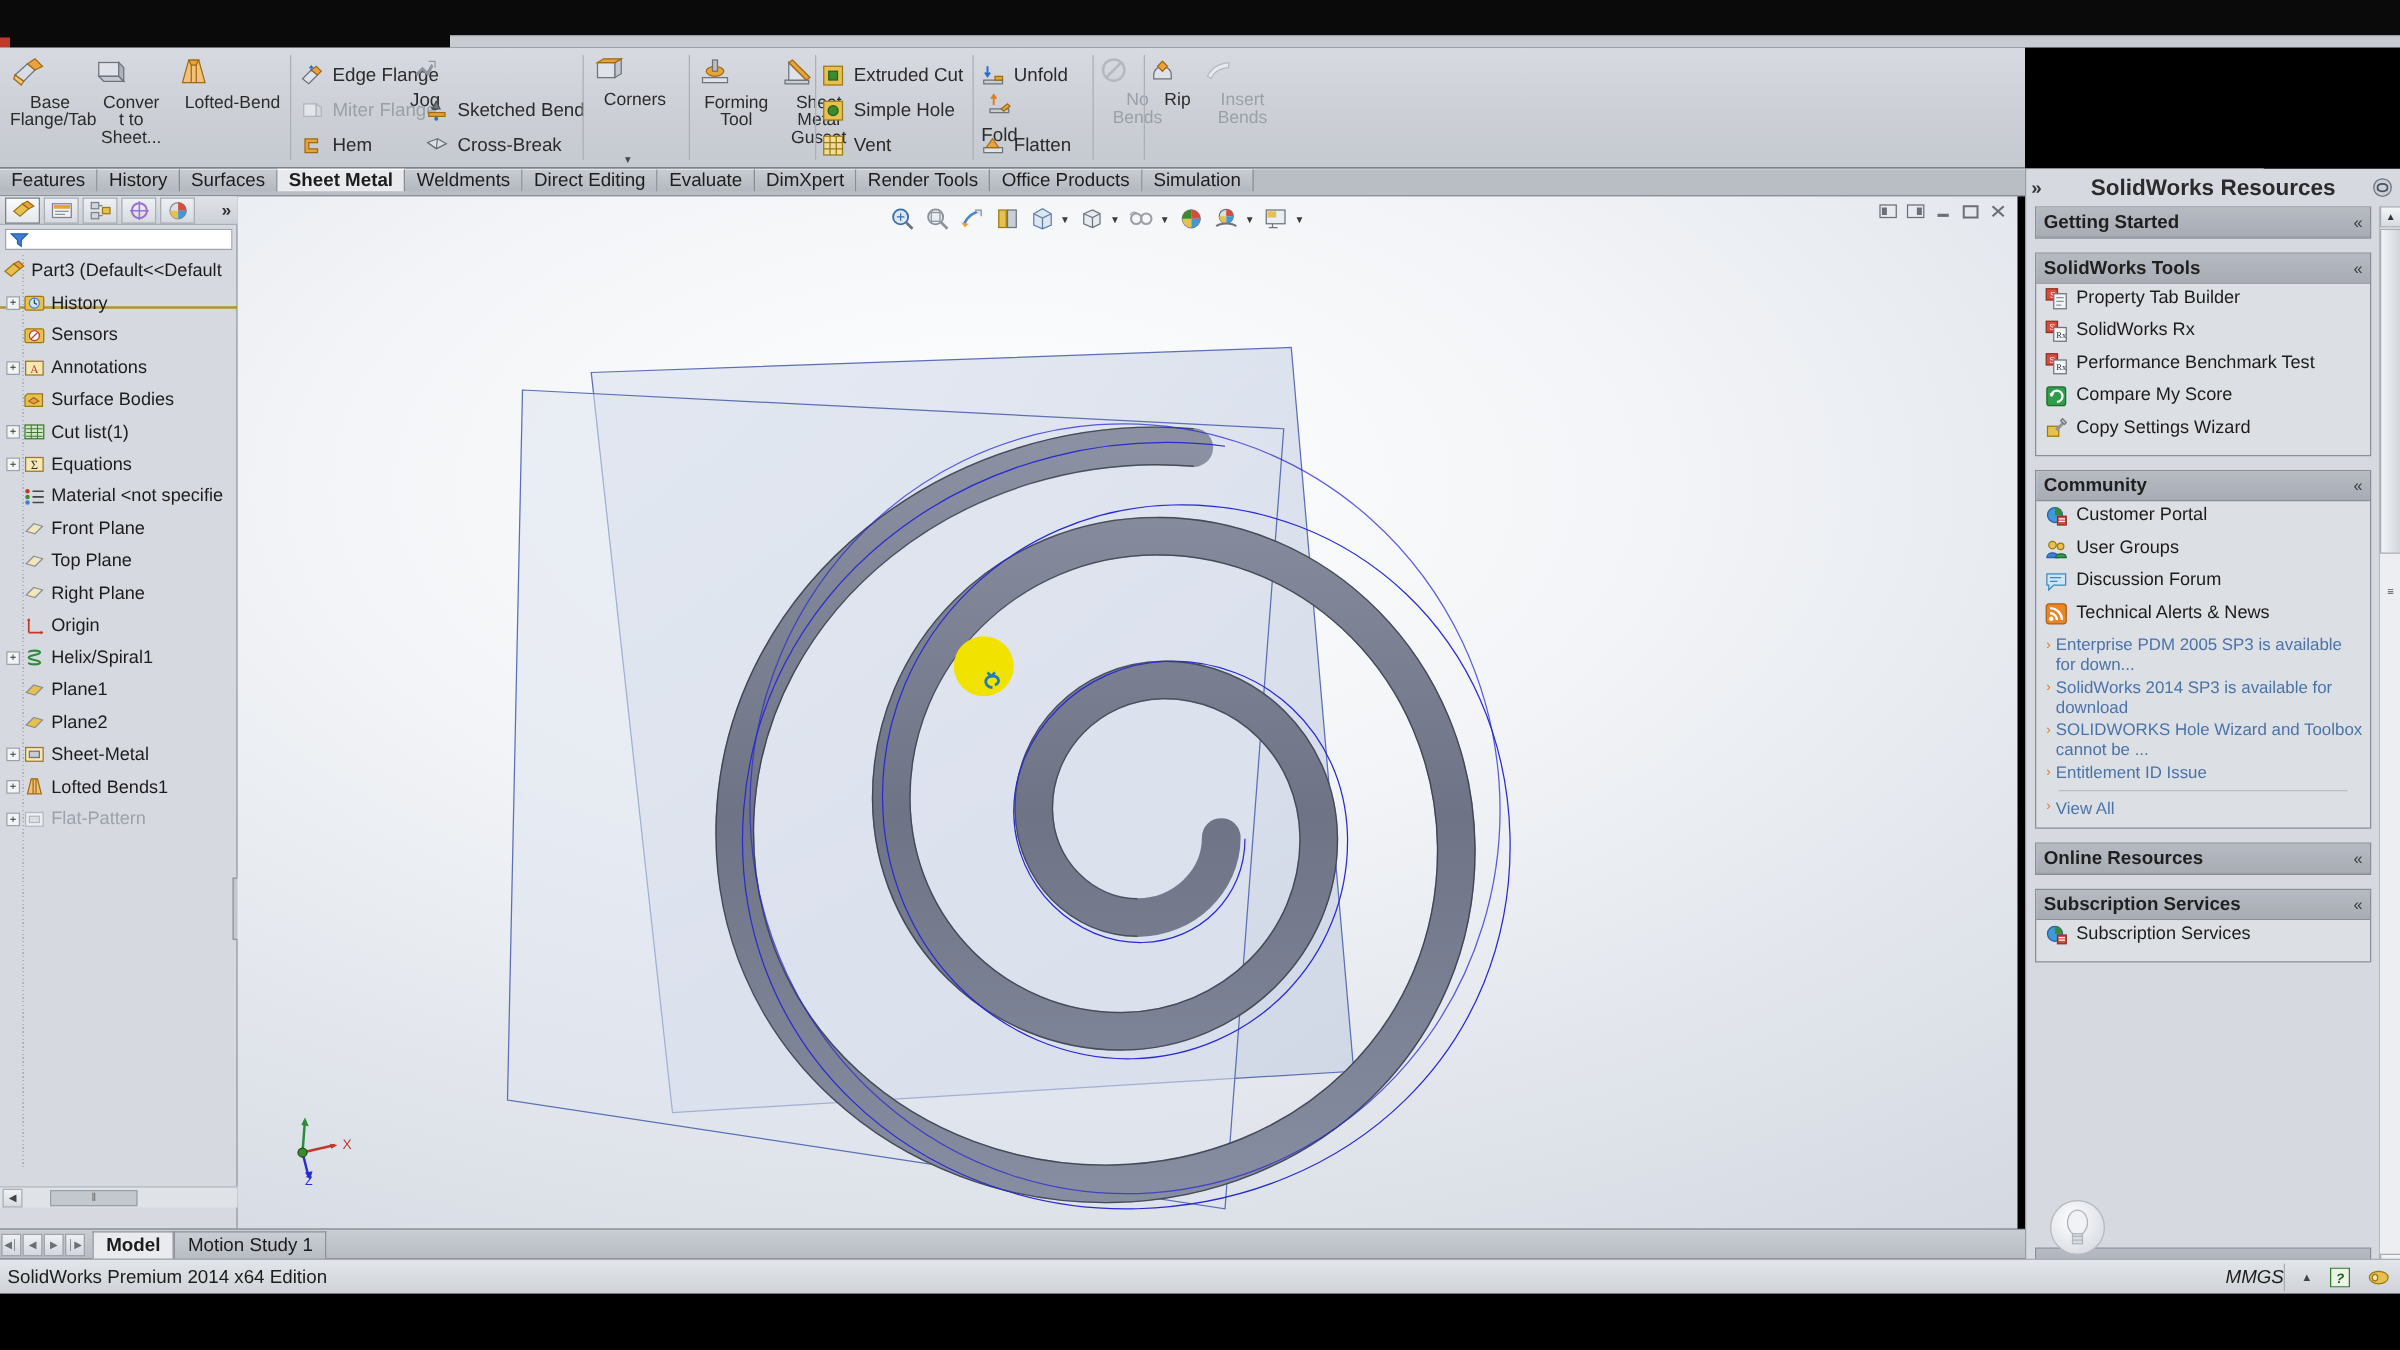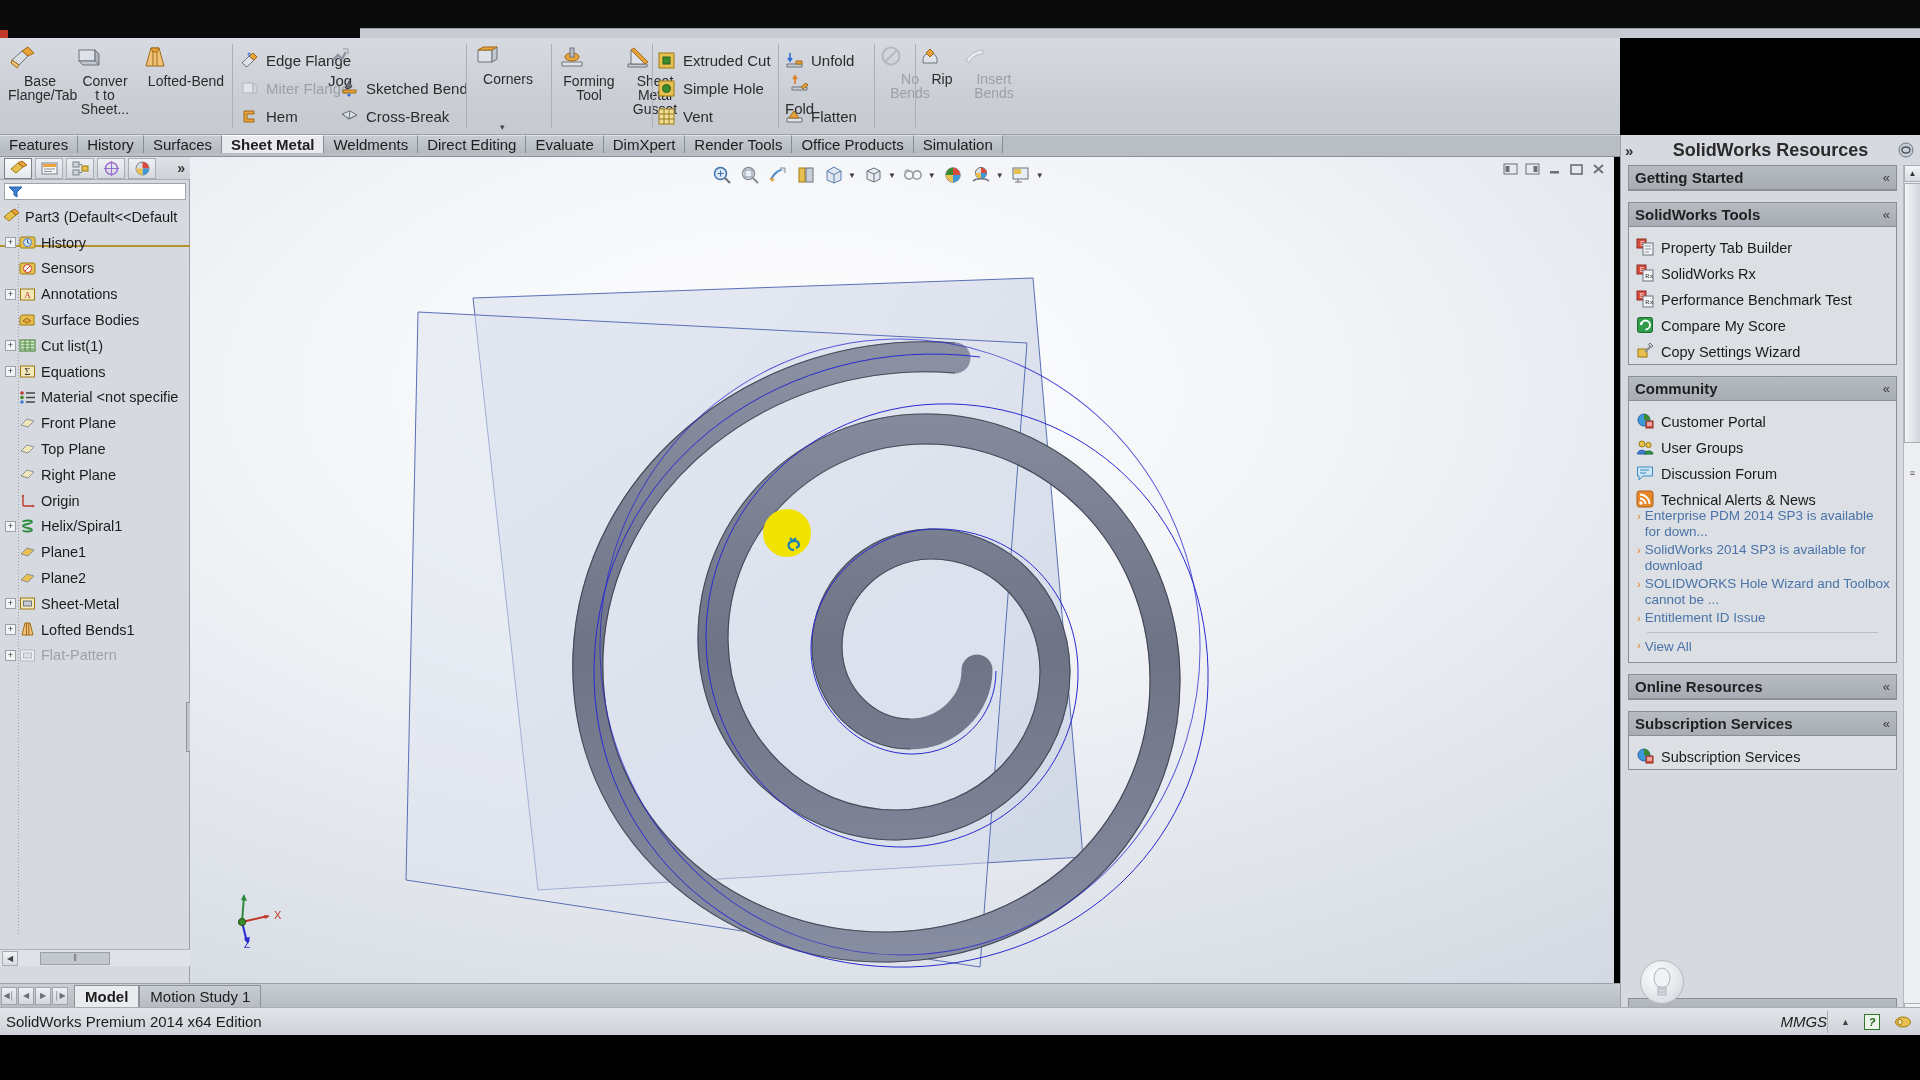--- a/index.html
+++ b/index.html
@@ -122,21 +122,21 @@
     background:linear-gradient(90deg,#f2f4f6,#d2d6dc); border:1px solid #a8adb4;}
   .sbthumb2 { position:absolute; left:0; top:300px; width:17px; height:16px;
     display:flex;align-items:center;justify-content:center;font-size:9px;color:#555;}
 
   .sect { margin:0 7px 11px 7px; border:1px solid #8a8f97; background:#dcdfe4; }
   .sect-hd { height:24px; background:linear-gradient(#b6bbc2,#a8adb5);
     display:flex; align-items:center; padding:0 6px; border-bottom:1px solid #8a8f97;}
   .sect-hd .t { flex:1; font-size:15px; font-weight:bold; color:#1f1f1f;}
   .sect-hd .cc { font-size:13px; color:#3b3b3b;}
   .sect-body { padding:3px 0 4px 0; }
-  .lirow { display:flex; align-items:flex-end; gap:7px; height:26px; padding-left:7px;
+  .lirow { display:flex; align-items:flex-start; gap:7px; height:26px; padding-left:7px;
      font-size:14.5px; color:#1b1b1b; white-space:nowrap; cursor:default;}
   .lirow .li-ico { width:18px; height:18px; flex:0 0 auto;}
   .newsitem { display:flex; gap:4px; padding:0 6px 2px 8px; }
   .newsitem .bullet { color:#e07b20; font-size:11px; line-height:16px; flex:0 0 auto;}
   .newsitem .ntxt { font-size:13.5px; line-height:16px; color:#4a73a8; }
   .newsrule { height:1px; background:#b9bec5; margin:4px 18px 4px 18px; }
   .viewall { display:flex; gap:4px; padding:2px 6px 4px 8px; }
   .viewall .ntxt { font-size:13.5px; color:#4a73a8; }
 
   .tp-bottomcard { position:absolute; left:7px; bottom:0px; width:269px; height:60px; }
@@ -995,21 +995,21 @@
                   <circle cx="5" cy="13" r="1.8" fill="#fff"></circle>
                   <path d="M4 8.5 A5.5 5.5 0 0 1 9.5 14" fill="none" stroke="#fff" stroke-width="1.9"></path>
                   <path d="M4 4.5 A9.5 9.5 0 0 1 13.5 14" fill="none" stroke="#fff" stroke-width="1.9"></path>
                 </svg>
             </span>
             <span>Technical Alerts &amp; News</span>
           </div>
 
           <div class="newsitem">
             <span class="bullet">›</span>
-            <span class="ntxt">Enterprise PDM 2014 SP3 is available for down...</span>
+            <span class="ntxt">Enterprise PDM 2005 SP3 is available for down...</span>
           </div>
           <div class="newsitem">
             <span class="bullet">›</span>
             <span class="ntxt">SolidWorks 2014 SP3 is available for download</span>
           </div>
           <div class="newsitem">
             <span class="bullet">›</span>
             <span class="ntxt">SOLIDWORKS Hole Wizard and Toolbox cannot be ...</span>
           </div>
           <div class="newsitem">

